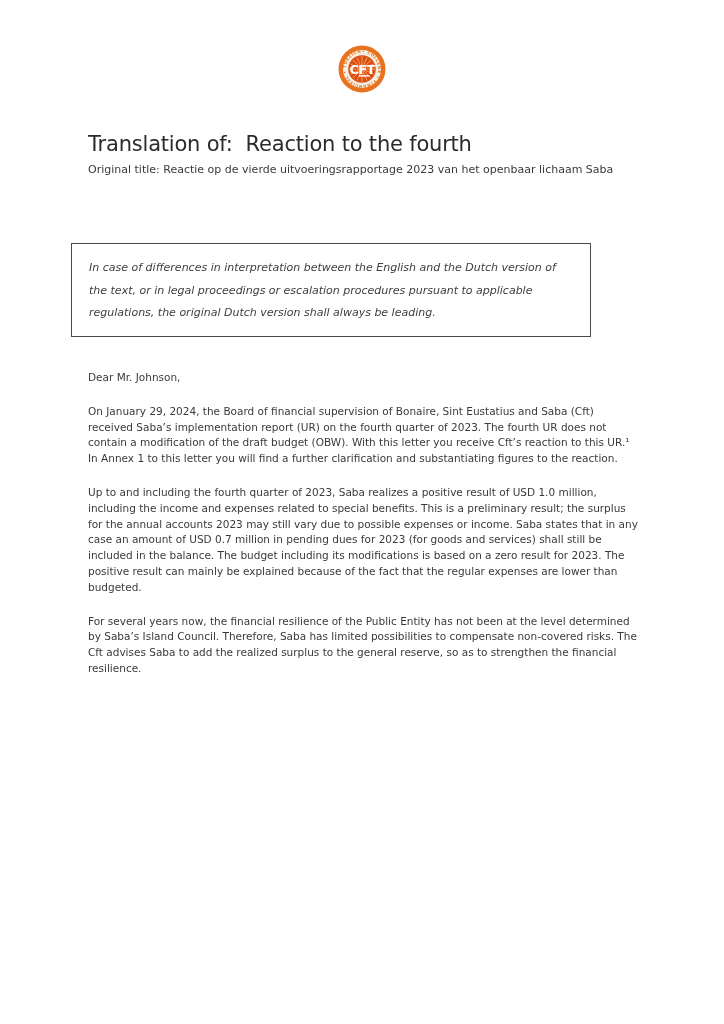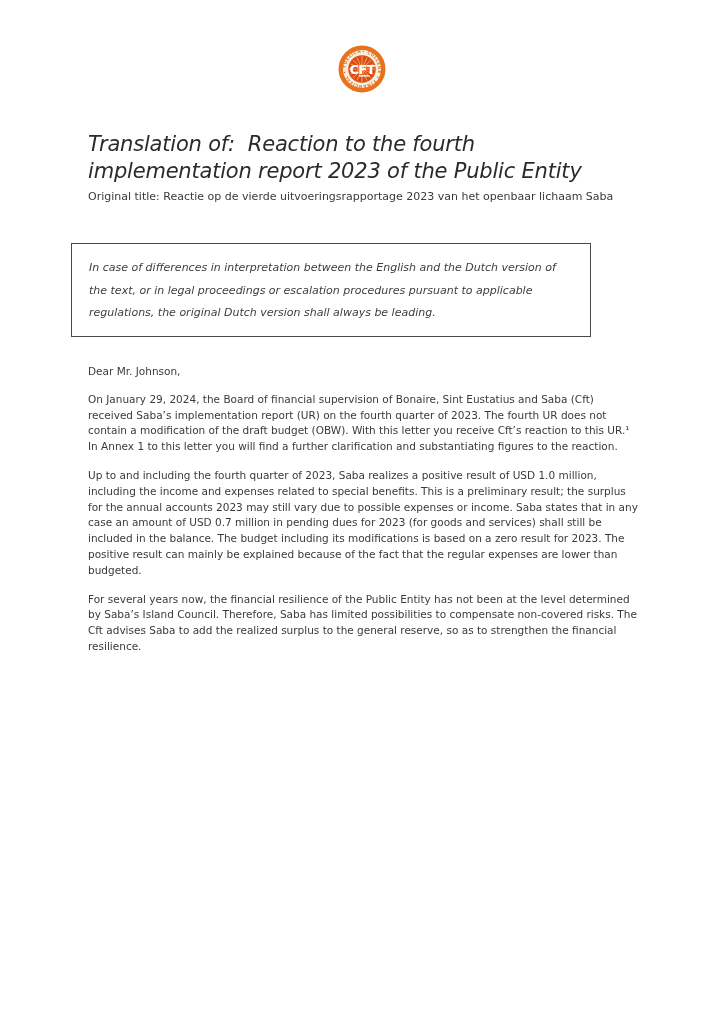--- a/index.html
+++ b/index.html
@@ -26,21 +26,20 @@
     top: 131px;
     width: 565px;
   }
   .title-block h1 {
     margin: 0;
     font-size: 21px;
     line-height: 27px;
     font-weight: 400;
     color: #2b2b2b;
     letter-spacing: -0.2px;
-    font-style: italic;
   }
   .title-line { white-space: pre; }
   .subtitle {
     margin-top: 5px;
     font-size: 11px;
     line-height: 14px;
     color: #3a3a3a;
   }
   .disclaimer {
     position: absolute;
@@ -57,21 +56,21 @@
   }
   .letter {
     position: absolute;
     left: 88px;
     top: 352px;
     width: 550px;
     font-size: 10.5px;
     line-height: 15.8px;
     color: #3a3a3a;
   }
-  .letter p { margin: 12px 0 13px 0; }
+  .letter p { margin: 18px 0 13px 0; }
   .letter .salutation { margin-bottom: 12px; }
   .letter h2 {
     margin: 0;
     font-size: 10.5px;
     line-height: 15.8px;
     font-weight: 700;
     color: #2e2e2e;
   }
   .logo svg text { font-family: "DejaVu Sans", sans-serif; }
 </style>
@@ -102,21 +101,20 @@
         <textPath href="#ringPath">• COLLEGE • FINANCIEEL • TOEZICHT</textPath>
       </text>
       <text x="24" y="28.6" text-anchor="middle" font-size="13" font-weight="700" fill="#FFFFFF" letter-spacing="-0.7">CFT</text>
       <rect x="21" y="30.2" width="10.5" height="1.4" fill="#FFFFFF"></rect>
     </svg>
   </div>
 
   <div class="title-block">
     <h1>
       <div class="title-line">Translation of:  Reaction to the fourth</div>
-      <div class="title-line">implementation report 2023 of the Public Entity</div>
     </h1>
     <div class="subtitle">Original title: Reactie op de vierde uitvoeringsrapportage 2023 van het openbaar lichaam Saba</div>
   </div>
 
   <div class="disclaimer">In case of differences in interpretation between the English and the Dutch version of the text, or in legal proceedings or escalation procedures pursuant to applicable regulations, the original Dutch version shall always be leading.</div>
 
   <div class="letter">
     <p class="salutation">Dear Mr. Johnson,</p>
     <p>On January 29, 2024, the Board of financial supervision of Bonaire, Sint Eustatius and Saba (Cft) received Saba’s implementation report (UR) on the fourth quarter of 2023. The fourth UR does not contain a modification of the draft budget (OBW). With this letter you receive Cft’s reaction to this UR.¹ In Annex 1 to this letter you will find a further clarification and substantiating figures to the reaction.</p>
     <p>Up to and including the fourth quarter of 2023, Saba realizes a positive result of USD 1.0 million, including the income and expenses related to special benefits. This is a preliminary result; the surplus for the annual accounts 2023 may still vary due to possible expenses or income. Saba states that in any case an amount of USD 0.7 million in pending dues for 2023 (for goods and services) shall still be included in the balance. The budget including its modifications is based on a zero result for 2023. The positive result can mainly be explained because of the fact that the regular expenses are lower than budgeted.</p>

